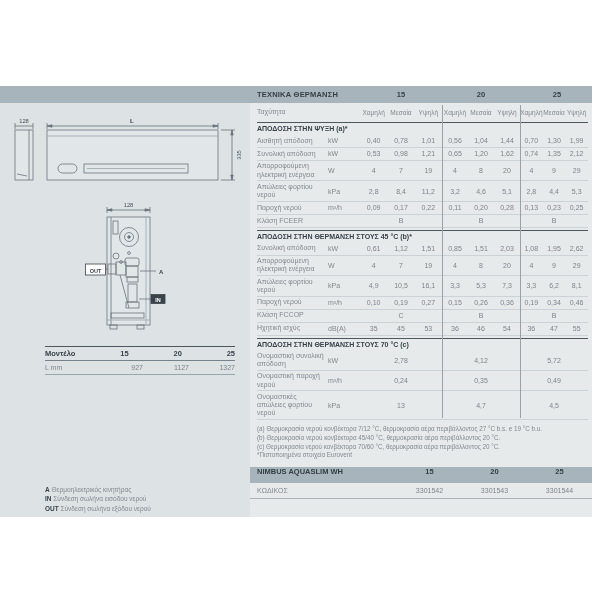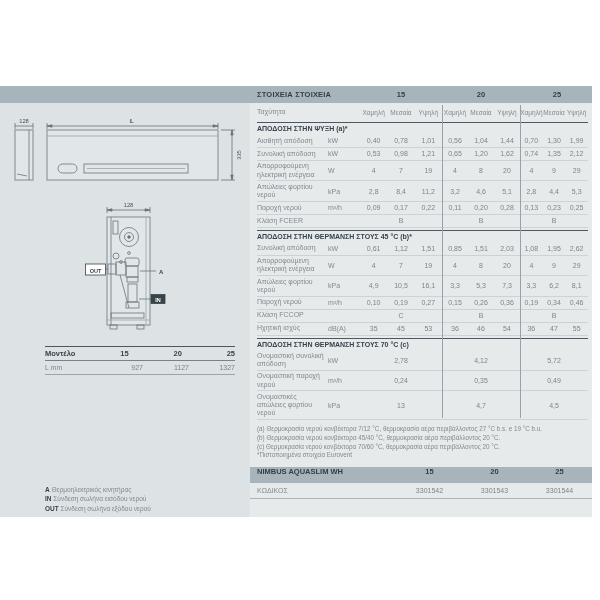--- a/index.html
+++ b/index.html
@@ -72,21 +72,21 @@
   svg text{font-family:"Liberation Sans",sans-serif;}
   .dimtxt{font-size:5.8px;fill:#4a545a;}
   .dimtxtb{font-size:6.2px;fill:#39434a;font-weight:bold;}
 </style>
 </head>
 <body>
 
 <div class="panel">
 
   <div class="band">
-    <span class="band-title">ΣΤΟΙΧΕΙΑ ΣΤΟΙΧΕΙΑ</span>
+    <span class="band-title">ΤΕΧΝΙΚΑ ΘΕΡΜΑΝΣΗ</span>
     <span class="band-model" style="left:401px">15</span>
     <span class="band-model" style="left:481px">20</span>
     <span class="band-model" style="left:557px">25</span>
   </div>
 
   <svg class="topdiag" width="236" height="78" viewBox="0 0 236 78">
     <g stroke="#6b747a" stroke-width="0.8" fill="none">
 
       <line x1="7" y1="14" x2="25" y2="14"></line>
       <line x1="7" y1="11" x2="7" y2="17"></line>

